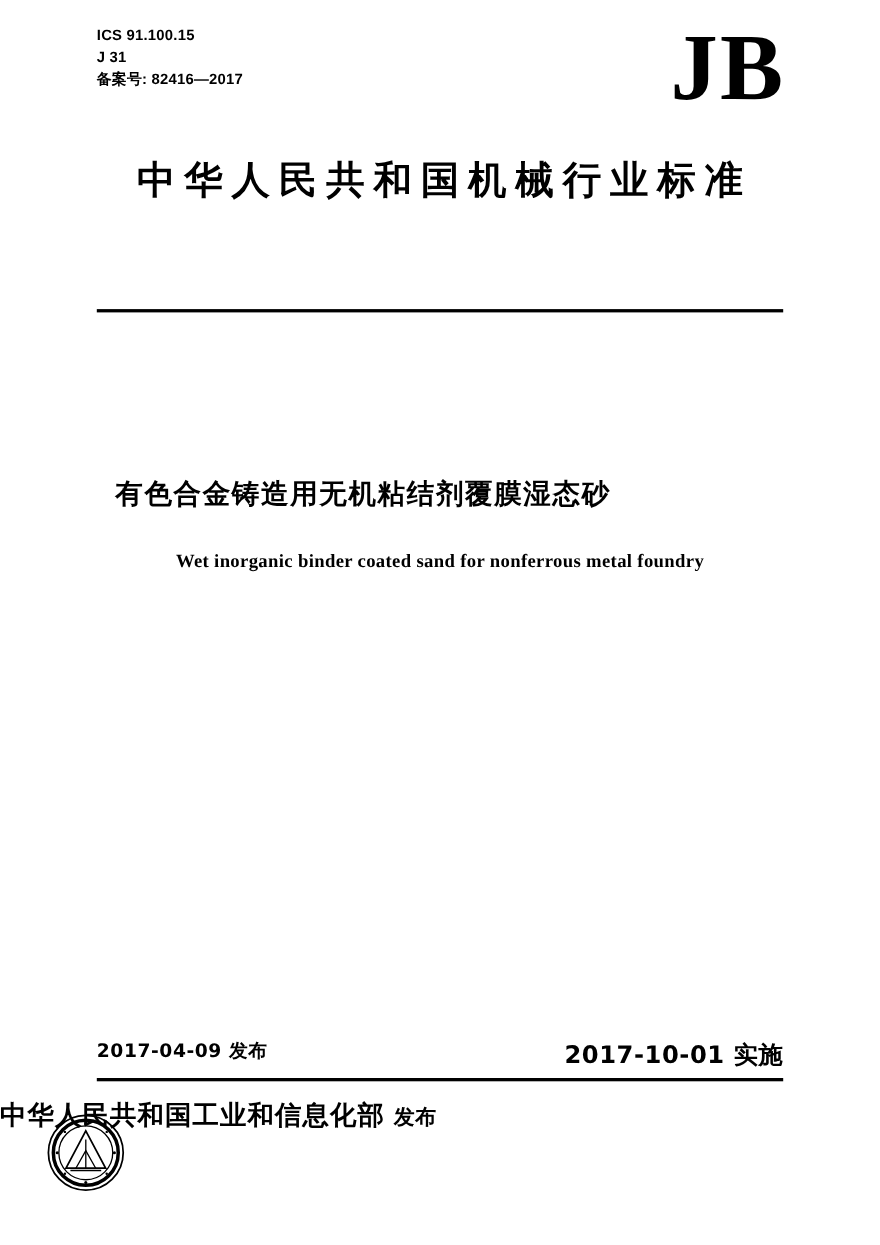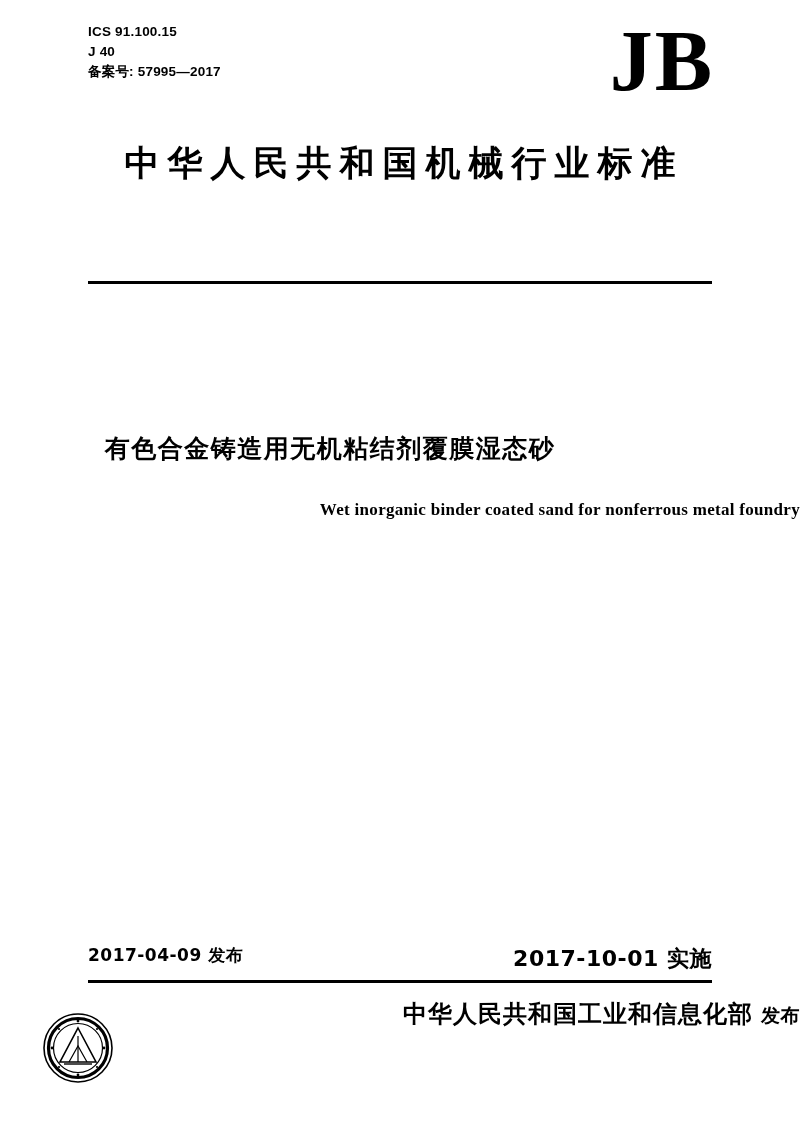--- a/index.html
+++ b/index.html
@@ -106,21 +106,21 @@
     font-size: 25px;
     font-weight: bold;
     letter-spacing: 1.5px;
     white-space: nowrap;
   }
   .doc-title-en {
     position: absolute;
     left: 0;
     top: 500px;
     width: 800px;
-    text-align: right;
+    text-align: center;
     font-family: "Liberation Serif", serif;
     font-size: 17px;
     font-weight: bold;
     letter-spacing: 0.3px;
     white-space: nowrap;
   }
 
   
   .date-issue {
     position: absolute;
@@ -142,21 +142,21 @@
     letter-spacing: 0.5px;
     white-space: nowrap;
   }
 
   
   .publisher {
     position: absolute;
     left: 0;
     top: 998px;
     width: 800px;
-    text-align: right;
+    text-align: left;
     font-family: "DejaVu Sans", sans-serif;
     font-size: 24px;
     font-weight: bold;
     letter-spacing: 1px;
     white-space: nowrap;
   }
   .publisher .pub-verb {
     font-size: 19px;
     letter-spacing: 0.5px;
     margin-left: 8px;
@@ -172,22 +172,22 @@
   }
   .emblem svg { display: block; }
 </style>
 </head>
 <body>
 
 <div class="page">
 
   <div class="ics-block">
     <div>ICS 91.100.15</div>
-    <div>J 40</div>
-    <div>备案号: 57995—2017</div>
+    <div>J 31</div>
+    <div>备案号: 82416—2017</div>
   </div>
 
   <div class="jb-logo">JB</div>
 
   <div class="main-title">中华人民共和国机械行业标准</div>
 
 
   <div class="rule-top"></div>
 
   <div class="doc-title-cn">有色合金铸造用无机粘结剂覆膜湿态砂</div>

